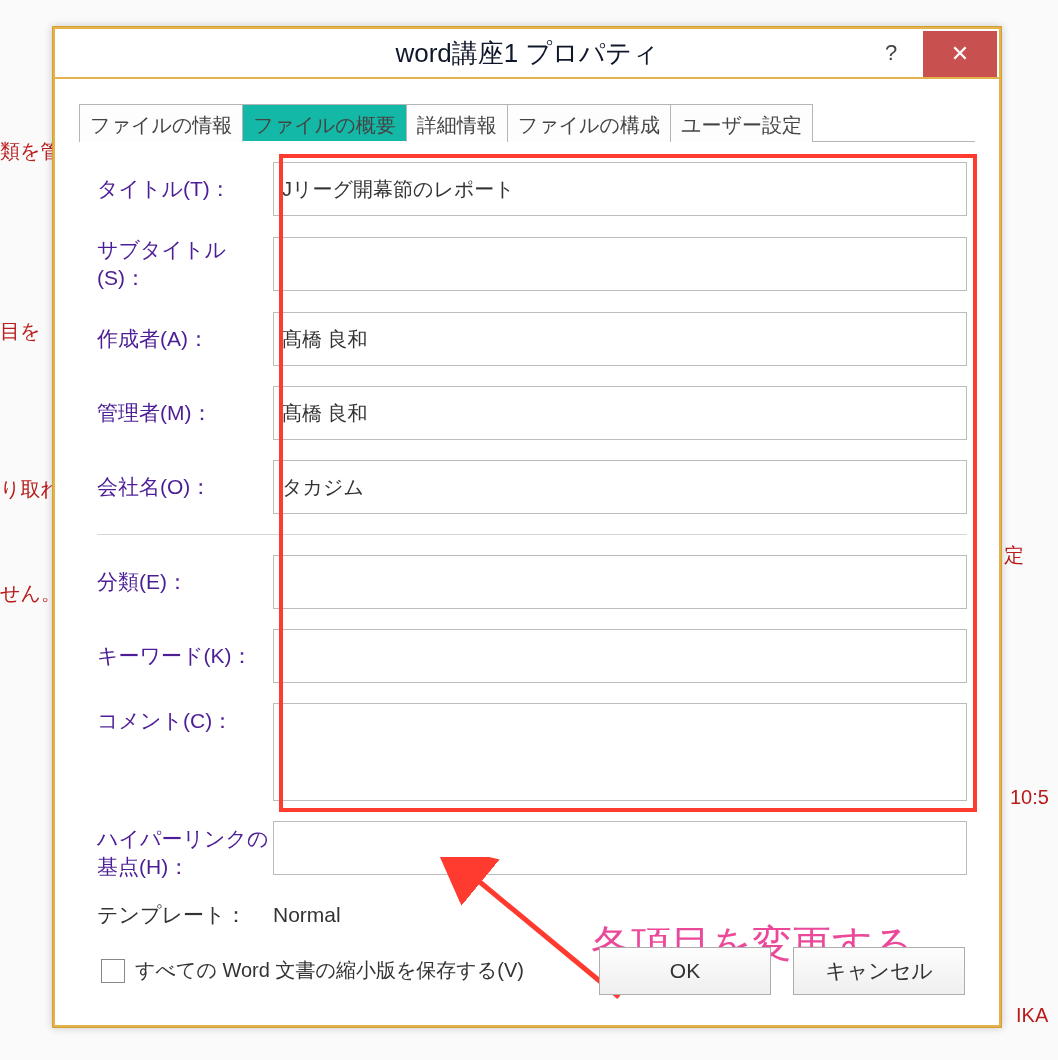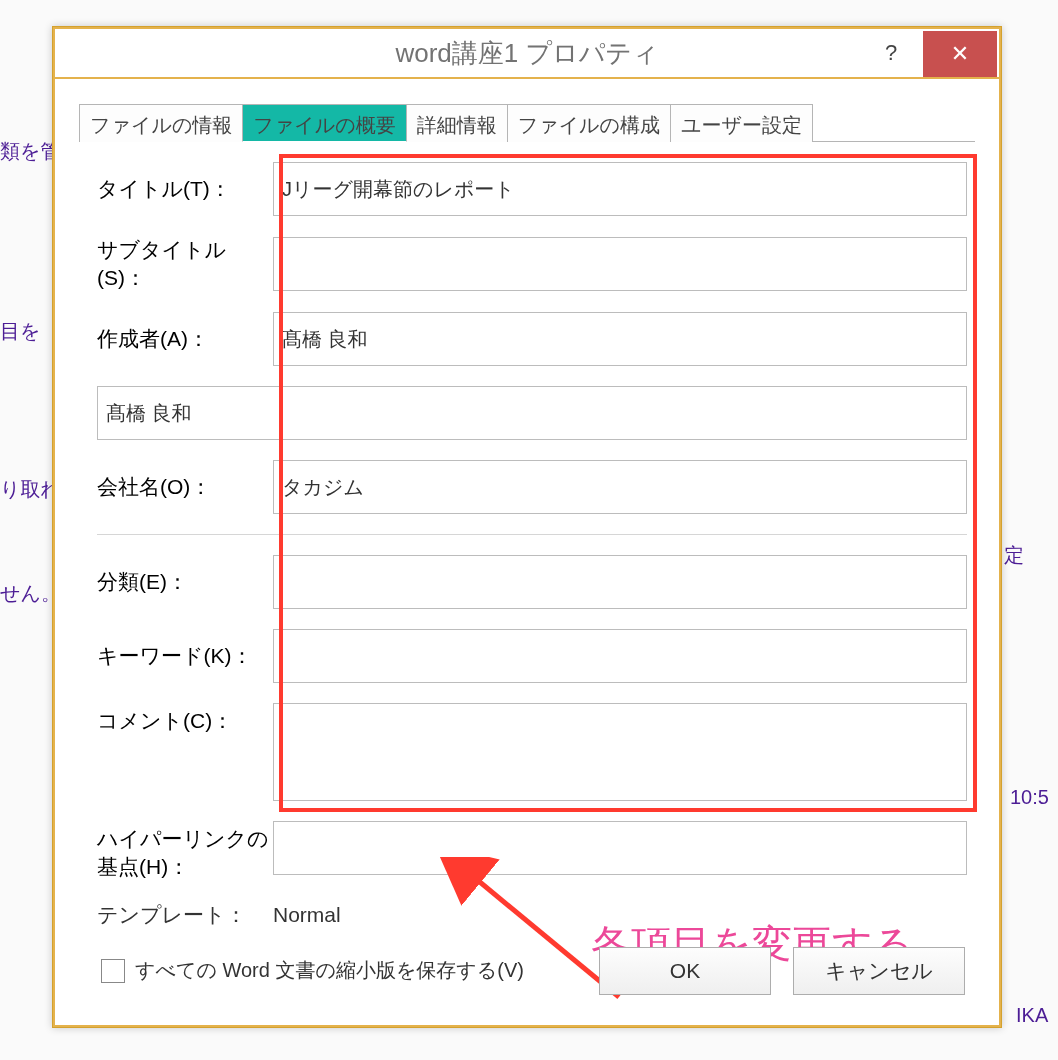--- a/index.html
+++ b/index.html
@@ -9,21 +9,21 @@
     background: #fafafa;
     width: 1058px;
     height: 1060px;
     position: relative;
     overflow: hidden;
     color: #333;
   }
   
   .bg-frag {
     position: absolute;
-    color: #4c1d95;
+    color: #b91c1c;
     font-size: 20px;
     white-space: nowrap;
   }
   .dialog {
     position: absolute;
     left: 52px;
     top: 26px;
     width: 948px;
     height: 1000px;
     background: #fff;
@@ -36,21 +36,21 @@
     border-bottom: none;
     position: relative;
     display: flex;
     align-items: center;
     justify-content: center;
     border: 2px solid #e4b24c;
     box-sizing: border-box;
   }
   .titlebar .title {
     font-size: 26px;
-    color: #737373;
+    color: #0f172a;
   }
   .help-btn {
     position: absolute;
     right: 78px;
     top: 0;
     width: 60px;
     height: 48px;
     display: flex;
     align-items: center;
     justify-content: center;
@@ -121,21 +121,21 @@
     pointer-events: none;
   }
   .row {
     display: flex;
     align-items: center;
     margin-bottom: 20px;
   }
   .row .lbl {
     width: 176px;
     font-size: 21px;
-    color: #000000;
+    color: #4c1d95;
   }
   .row input.text, .row textarea.text {
     flex: 1;
     height: 36px;
     border: 1px solid #bcbcbc;
     font-size: 20px;
     padding: 8px 8px;
     font-family: inherit;
     color:#333;
     background:#fff;
@@ -244,20 +244,21 @@
       </div>
       <div class="row">
         <div class="lbl">サブタイトル(S)：</div>
         <input class="text" value="" style="">
       </div>
       <div class="row">
         <div class="lbl">作成者(A)：</div>
         <input class="text" value="髙橋 良和" style="">
       </div>
       <div class="row">
+        <div class="lbl">管理者(M)：</div>
         <input class="text" value="髙橋 良和" style="">
       </div>
       <div class="row">
         <div class="lbl">会社名(O)：</div>
         <input class="text" value="タカジム" style="">
       </div>
 
       <hr class="sep">
 
       <div class="row">

